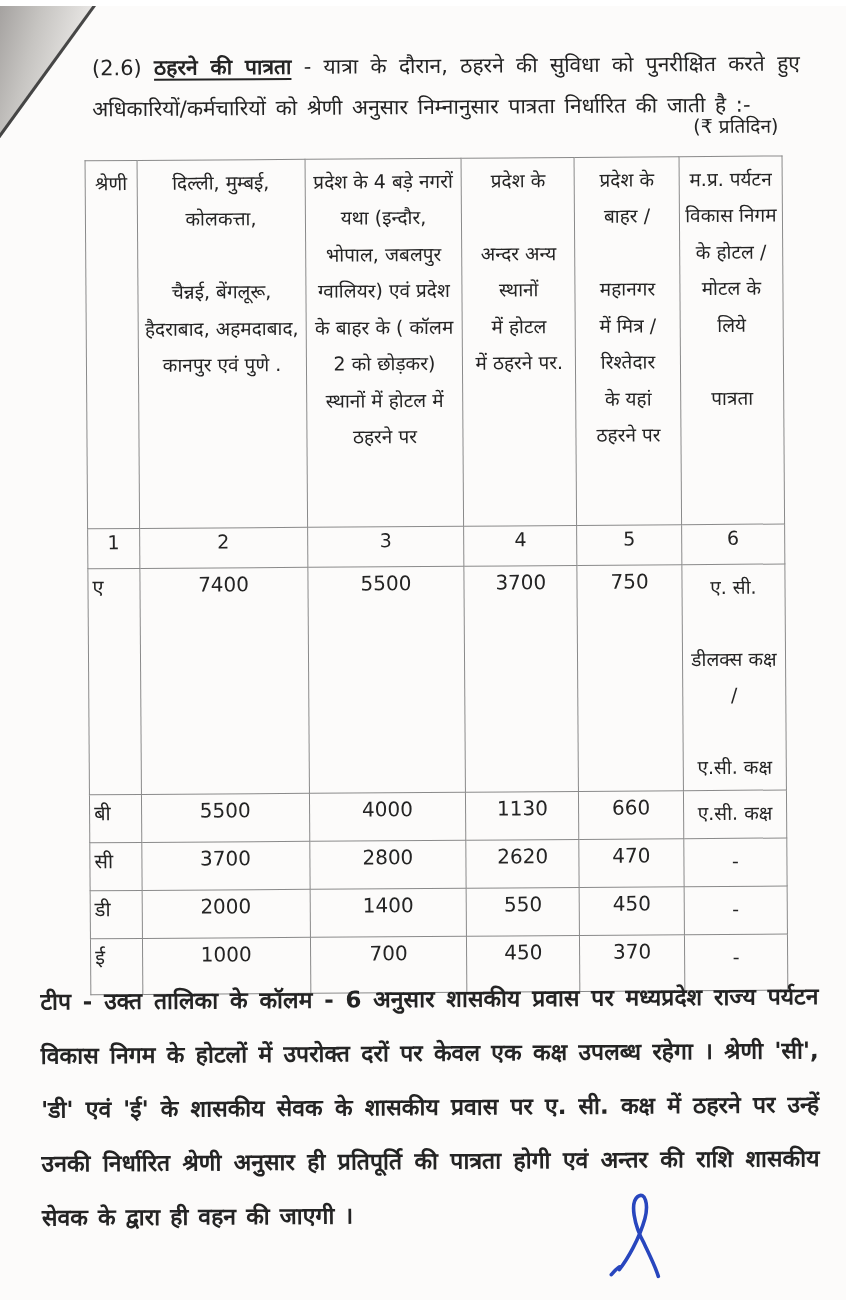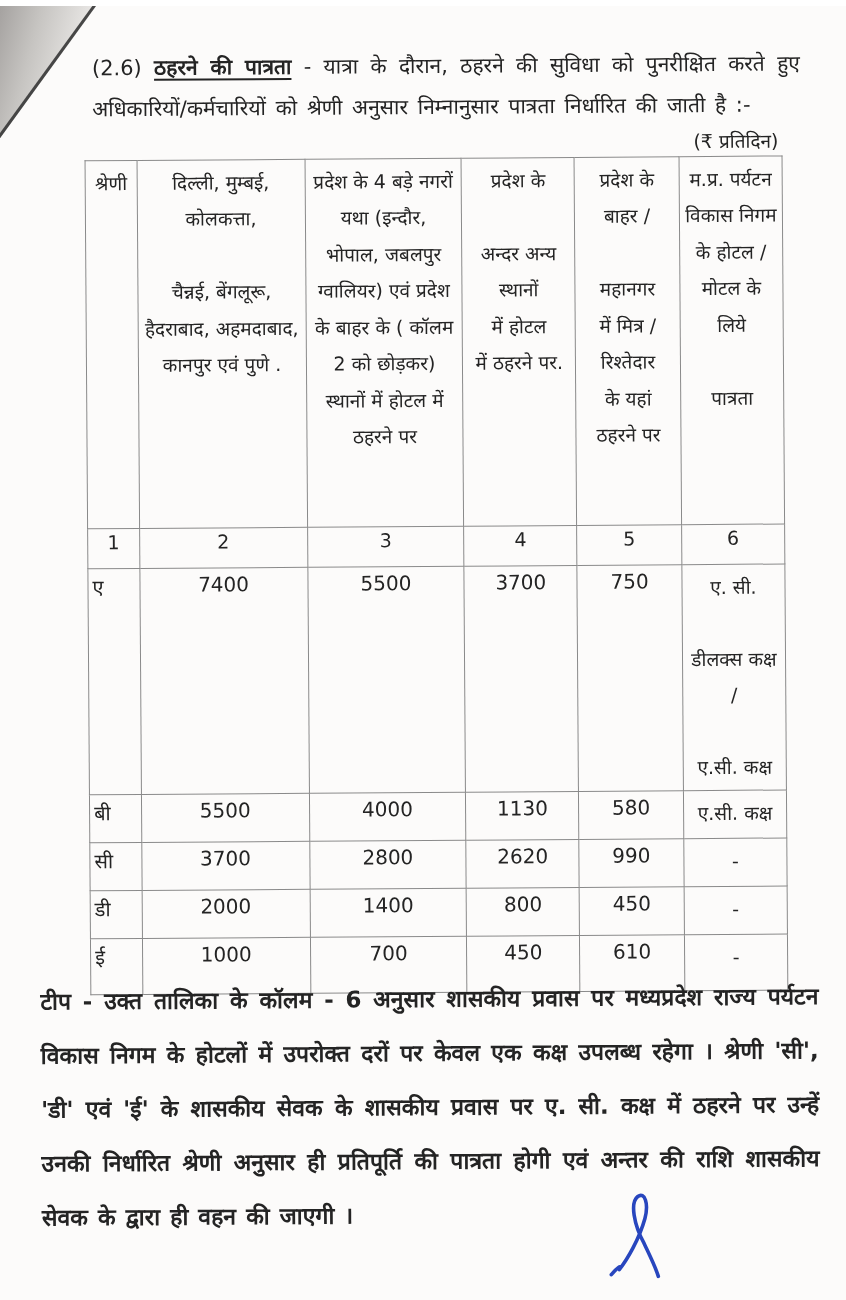--- a/index.html
+++ b/index.html
@@ -48,21 +48,21 @@
     word-spacing: 3px;
     margin: 0;
   }
   .intro .sec-title {
     font-weight: bold;
     text-decoration: underline;
     text-underline-offset: 4px;
   }
   .unit-label {
     position: absolute;
-    right: 64px; top: 124px;
+    right: 64px; top: 109px;
     font-size: 19px;
   }
   table.rates {
     position: absolute;
     left: 88px; top: 152px;
     width: 698px;
     border-collapse: collapse;
     table-layout: fixed;
   }
   table.rates td {
@@ -202,45 +202,45 @@
 
 डीलक्स कक्ष /
 
 ए.सी. कक्ष</td>
         </tr>
         <tr style="height:48px">
           <td class="cat">बी</td>
           <td class="val">5500</td>
           <td class="val">4000</td>
           <td class="val">1130</td>
-          <td class="val">580</td>
+          <td class="val">660</td>
           <td class="ent">ए.सी. कक्ष</td>
         </tr>
         <tr style="height:48px">
           <td class="cat">सी</td>
           <td class="val">3700</td>
           <td class="val">2800</td>
           <td class="val">2620</td>
-          <td class="val">990</td>
+          <td class="val">470</td>
           <td class="ent">-</td>
         </tr>
         <tr style="height:48px">
           <td class="cat">डी</td>
           <td class="val">2000</td>
           <td class="val">1400</td>
-          <td class="val">800</td>
+          <td class="val">550</td>
           <td class="val">450</td>
           <td class="ent">-</td>
         </tr>
         <tr style="height:56px">
           <td class="cat">ई</td>
           <td class="val">1000</td>
           <td class="val">700</td>
           <td class="val">450</td>
-          <td class="val">610</td>
+          <td class="val">370</td>
           <td class="ent">-</td>
         </tr>
       </tbody>
     </table>
 
     <p class="note">
       <span>टीप</span>
       <span>- उक्त तालिका के कॉलम - 6 अनुसार शासकीय प्रवास पर मध्यप्रदेश राज्य पर्यटन विकास निगम के होटलों में उपरोक्त दरों पर केवल एक कक्ष उपलब्ध रहेगा । श्रेणी 'सी', 'डी' एवं 'ई' के शासकीय सेवक के शासकीय प्रवास पर ए. सी. कक्ष में ठहरने पर उन्हें उनकी निर्धारित श्रेणी अनुसार ही प्रतिपूर्ति की पात्रता  होगी एवं अन्तर की राशि शासकीय सेवक के द्वारा ही वहन की जाएगी ।</span>
     </p>
 

